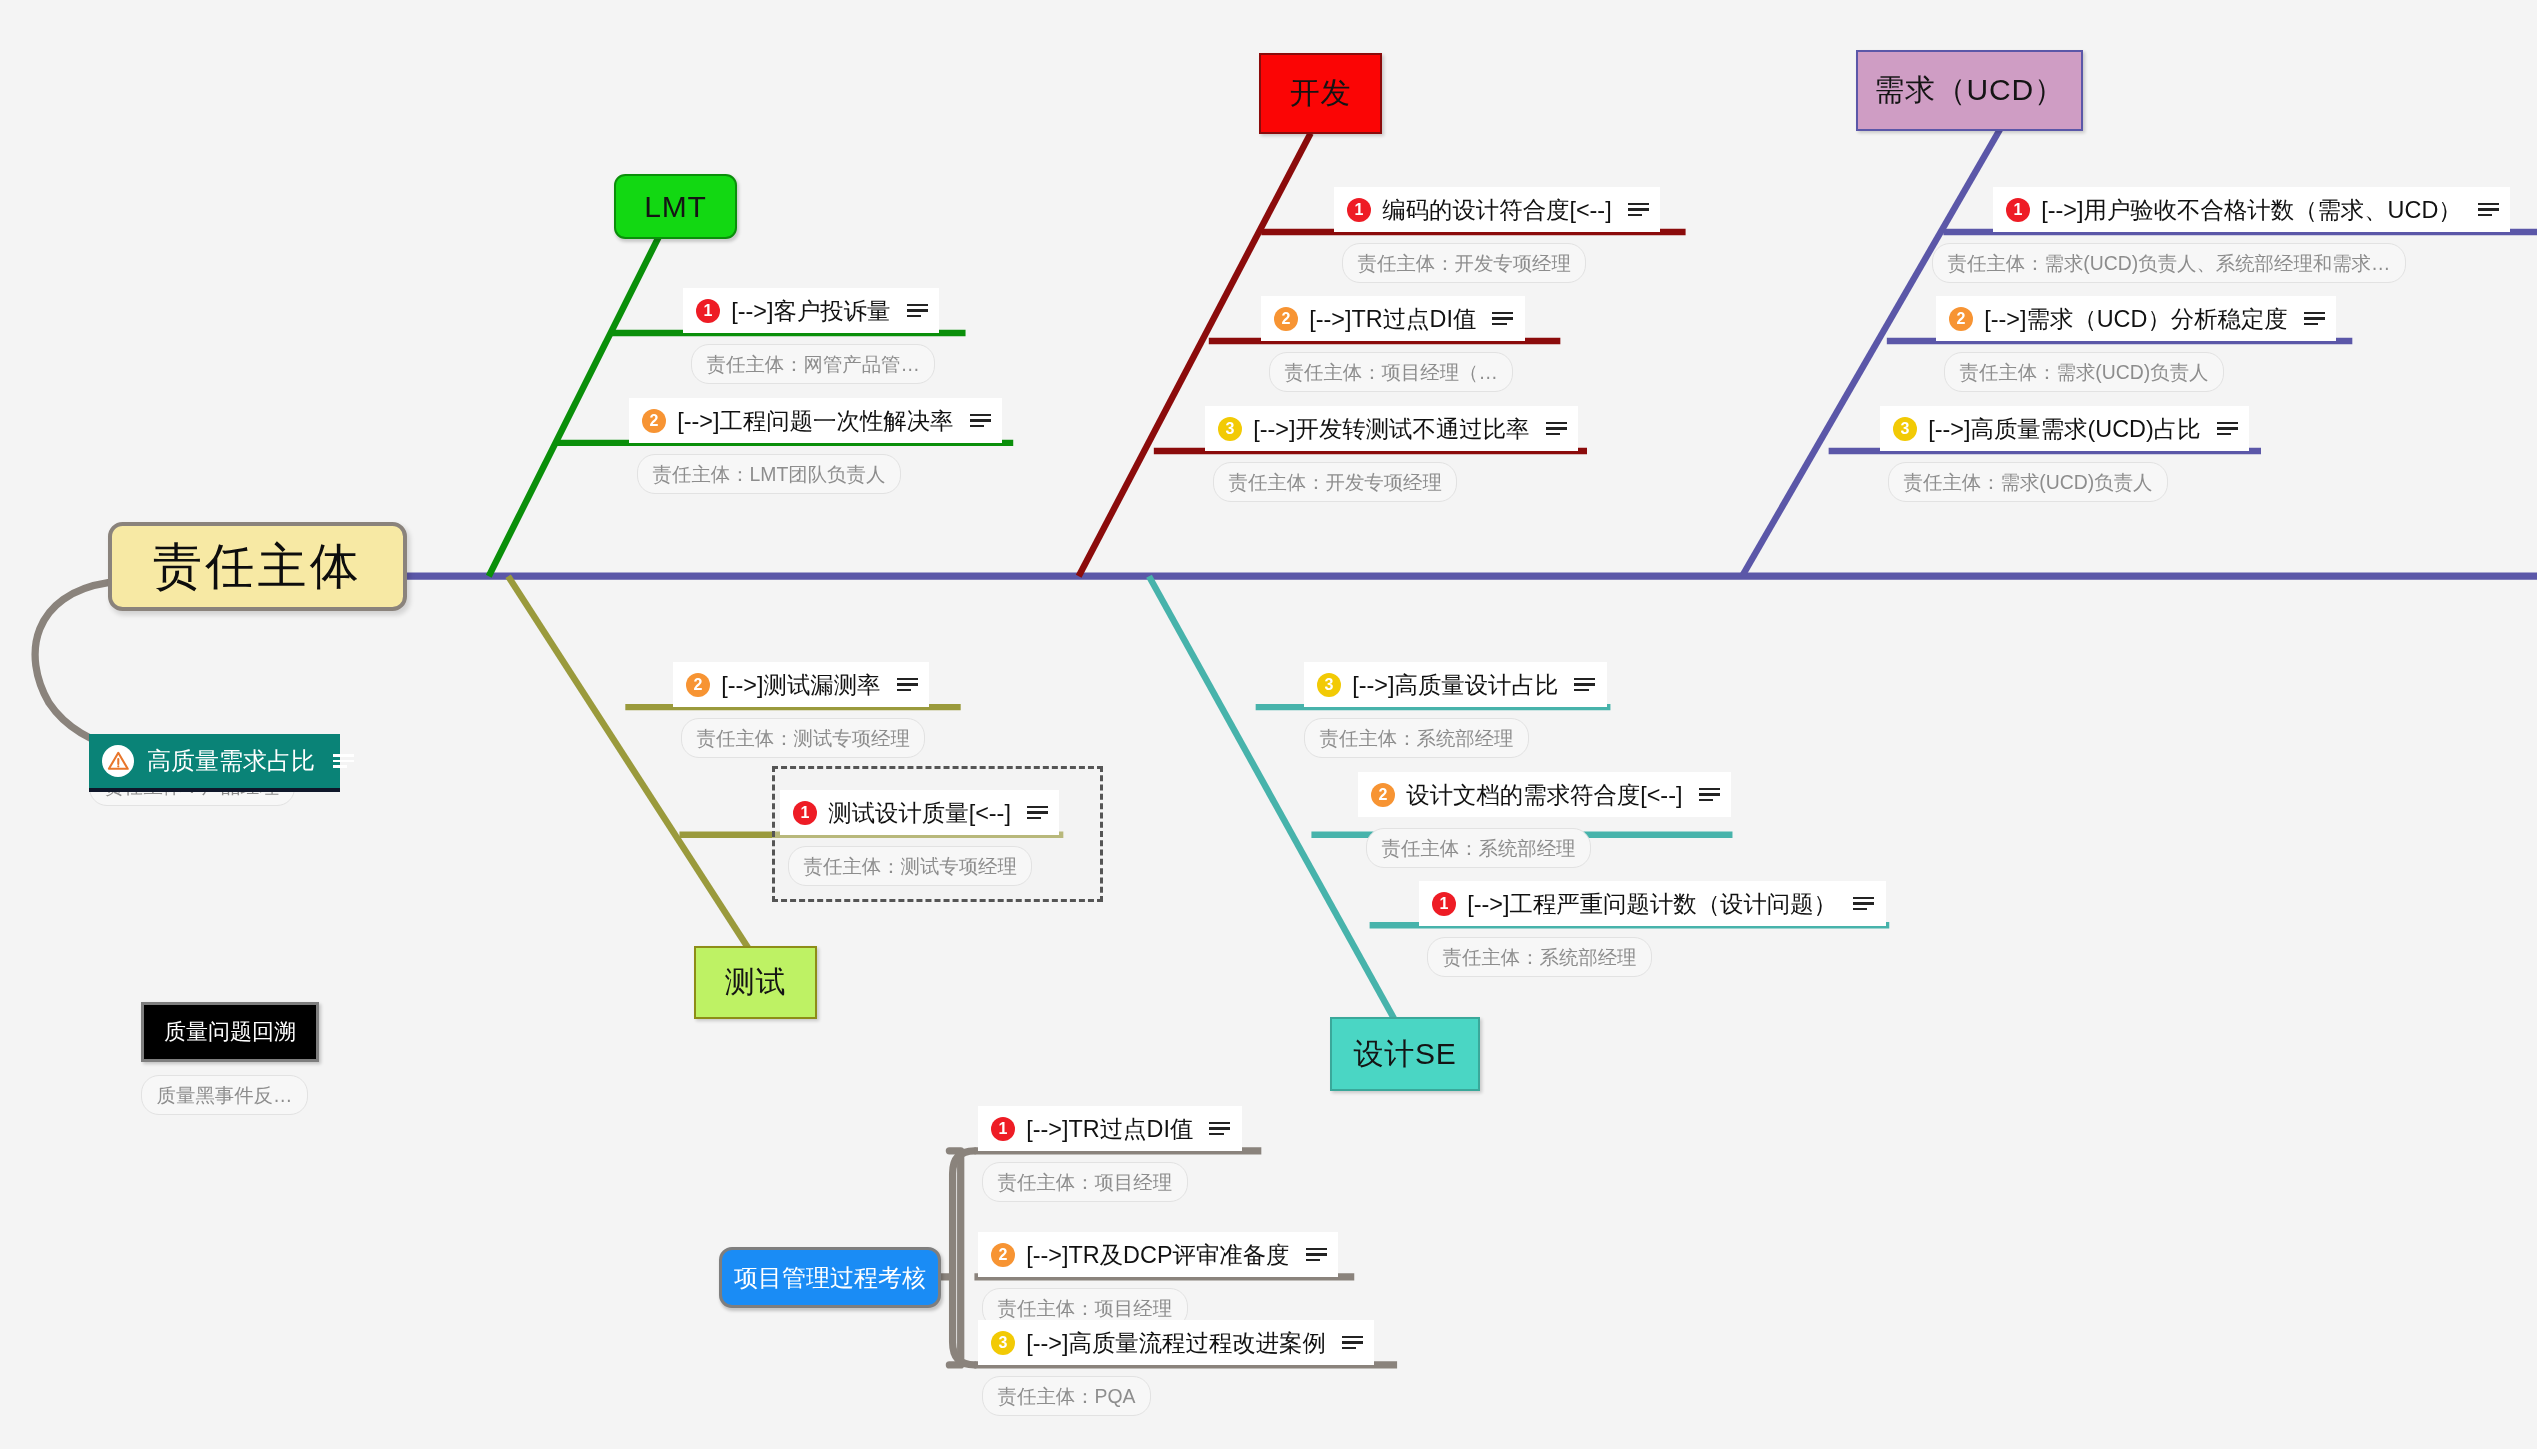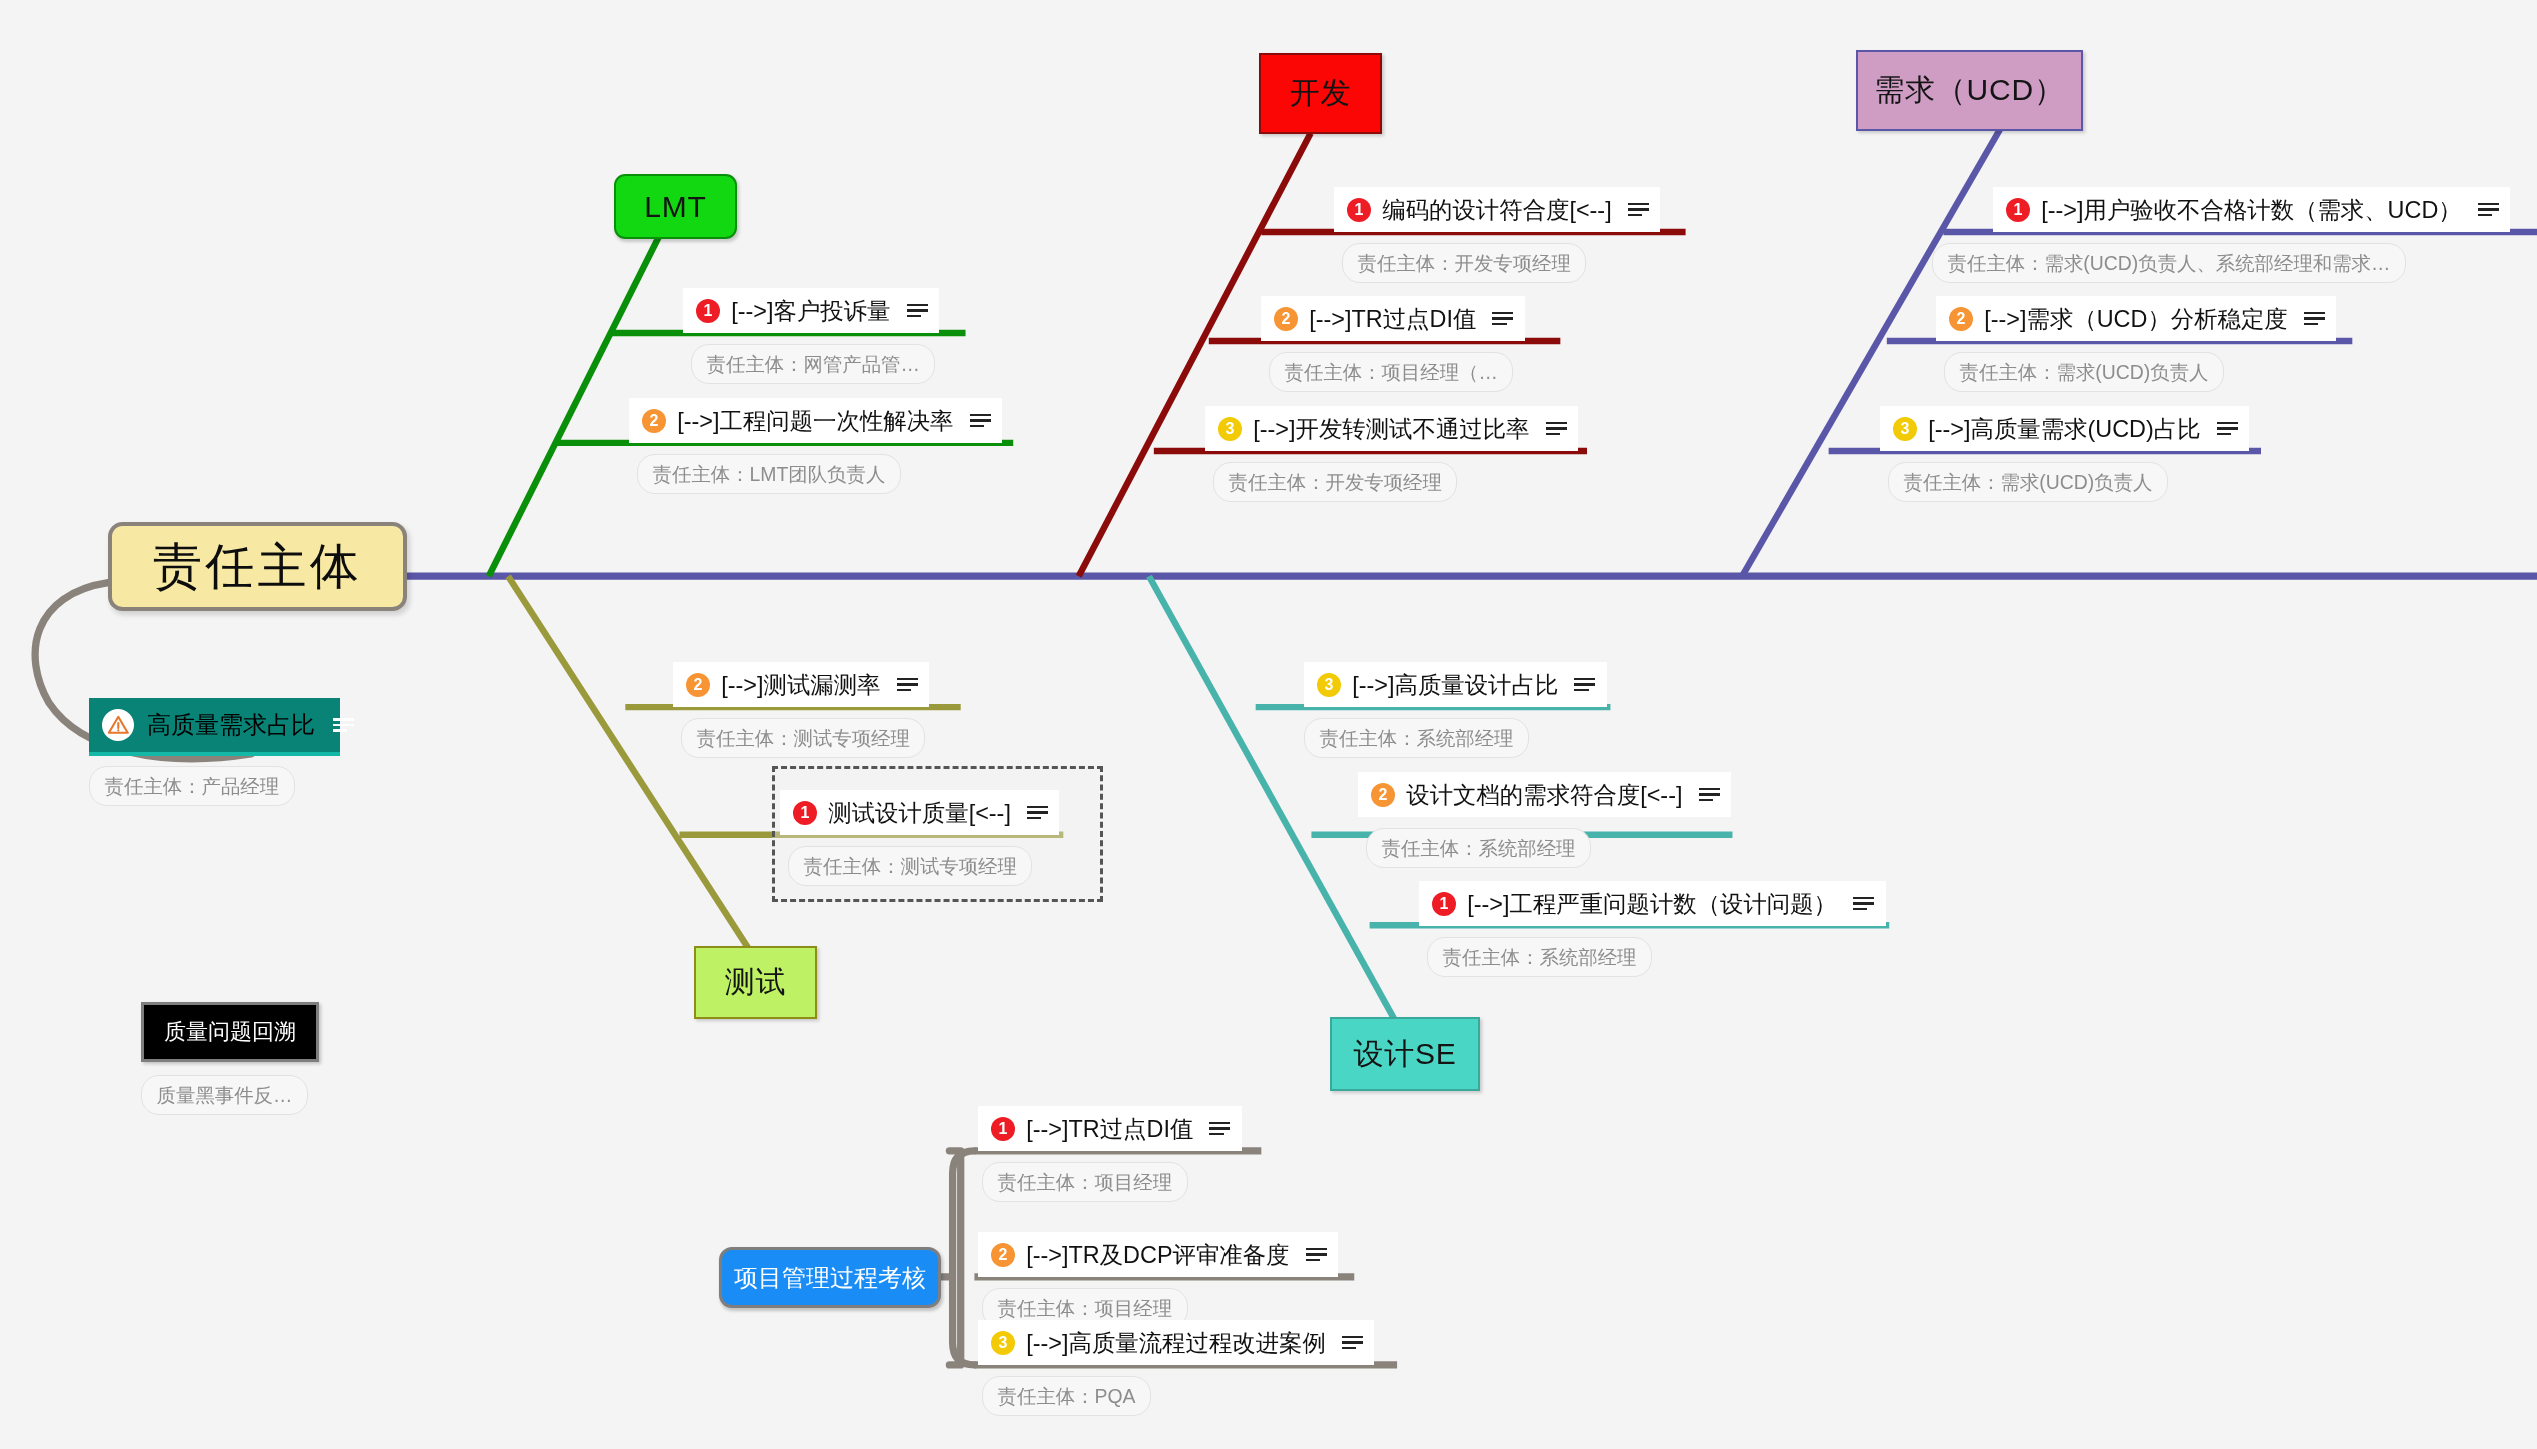--- a/index.html
+++ b/index.html
@@ -82,27 +82,28 @@
     white-space: nowrap;
     z-index: 6;
     box-shadow: 2.4px 3.2px 4.9px rgba(0,0,0,.14);
   }
   .teal-node {
     position: absolute;
     display: flex;
     align-items: center;
     box-sizing: border-box;
     background: #0a8377;
-    border-bottom: 4px solid #14b8a6;
+    border-bottom: 4px solid #0f172a;
     padding: 0 14.6px 0 13px;
     gap: 13px;
-    color: #000000;
+    color: #ffffff;
     font-size: 24px;
     white-space: nowrap;
     z-index: 7;
+    margin-top: 36px;
   }
   .black-node {
     position: absolute;
     display: flex;
     align-items: center;
     justify-content: center;
     box-sizing: border-box;
     background: #000000;
     border: 3.2px solid #7e7e7e;
     color: #ffffff;

